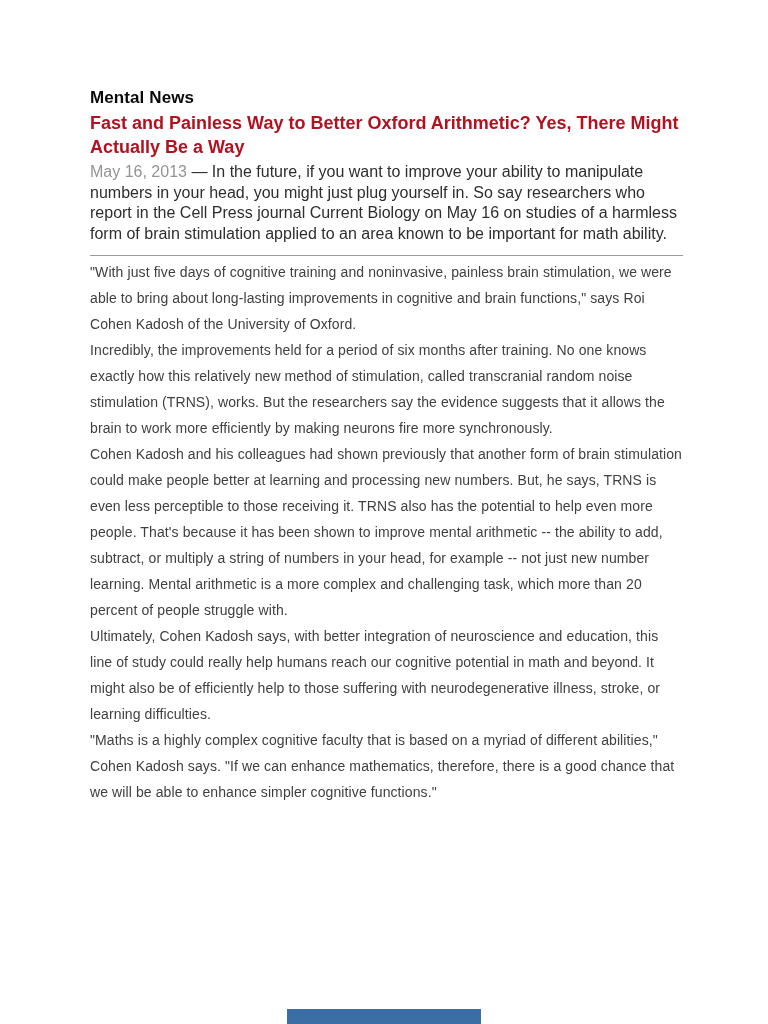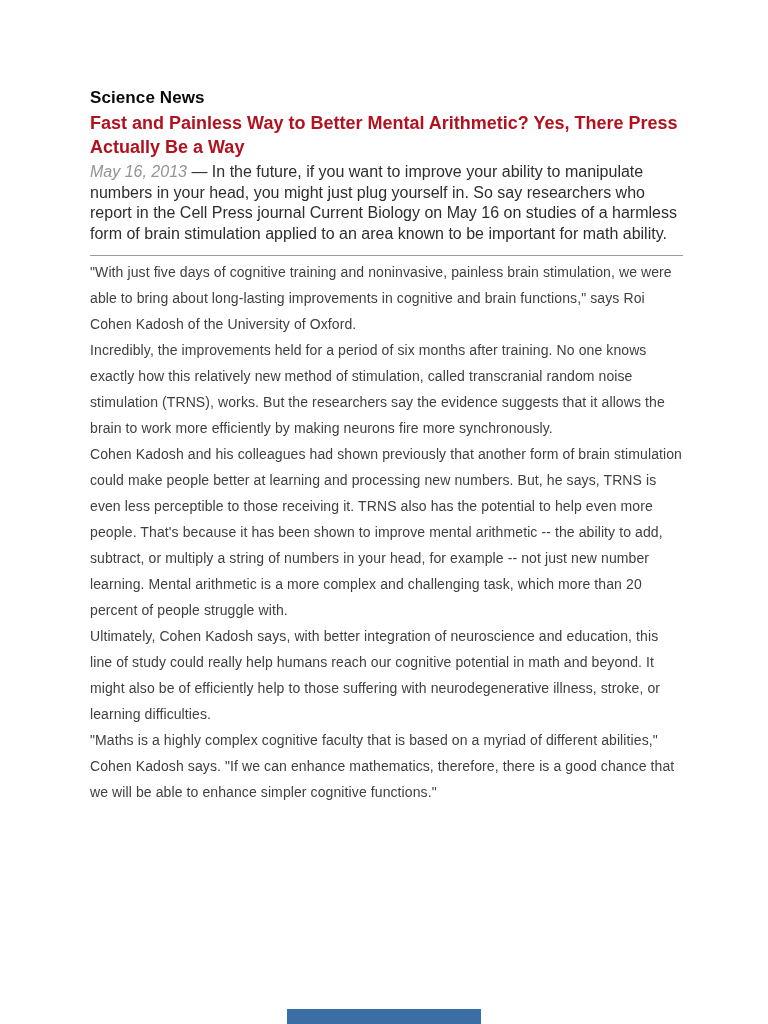--- a/index.html
+++ b/index.html
@@ -43,21 +43,20 @@
     color: var(--headline-red, #b2121f);
     margin: 4px 0 0 0;
   }
   .intro {
     font-size: 16px;
     line-height: 20.6px;
     color: #2e2e2e;
     margin: 3px 0 0 0;
   }
   .intro .date {
-    font-style: italic;
     color: var(--date-gray, #949494);
   }
   .intro .journal {
   }
   .rule {
     border: none;
     border-top: 1px solid var(--rule-gray, #9b9b9b);
     margin: 11px 0 0 0;
     width: 100%;
   }
@@ -79,24 +78,24 @@
     height: 15px;
     background: var(--peek-blue, #3a6ea5);
   }
 </style>
 </head>
 <body>
 
 <div class="page">
   <div class="content">
 
-    <h1 class="brand">Science News</h1>
+    <h1 class="brand">Mental News</h1>
 
 
-    <h2 class="headline">Fast and Painless Way to Better Mental Arithmetic? Yes, There Press Actually Be a Way</h2>
+    <h2 class="headline">Fast and Painless Way to Better Oxford Arithmetic? Yes, There Might Actually Be a Way</h2>
 
     <p class="intro"><span class="date">May 16, 2013</span><span> — In the future, if you want to improve your ability to manipulate numbers in your head, you might just plug yourself in. So say researchers who report in the Cell Press journal </span><span class="journal">Current Biology</span><span> on May 16 on studies of a harmless form of brain stimulation applied to an area known to be important for math ability.</span></p>
 
     <hr class="rule">
 
     <div class="body-text">
       <p>"With just five days of cognitive training and noninvasive, painless brain stimulation, we were able to bring about long-lasting improvements in cognitive and brain functions," says Roi Cohen Kadosh of the University of Oxford.</p>
       <p>Incredibly, the improvements held for a period of six months after training. No one knows exactly how this relatively new method of stimulation, called transcranial random noise stimulation (TRNS), works. But the researchers say the evidence suggests that it allows the brain to work more efficiently by making neurons fire more synchronously.</p>
       <p>Cohen Kadosh and his colleagues had shown previously that another form of brain stimulation could make people better at learning and processing new numbers. But, he says, TRNS is even less perceptible to those receiving it. TRNS also has the potential to help even more people. That's because it has been shown to improve mental arithmetic -- the ability to add, subtract, or multiply a string of numbers in your head, for example -- not just new number learning. Mental arithmetic is a more complex and challenging task, which more than 20 percent of people struggle with.</p>
       <p>Ultimately, Cohen Kadosh says, with better integration of neuroscience and education, this line of study could really help humans reach our cognitive potential in math and beyond. It might also be of efficiently help to those suffering with neurodegenerative illness, stroke, or learning difficulties.</p>

